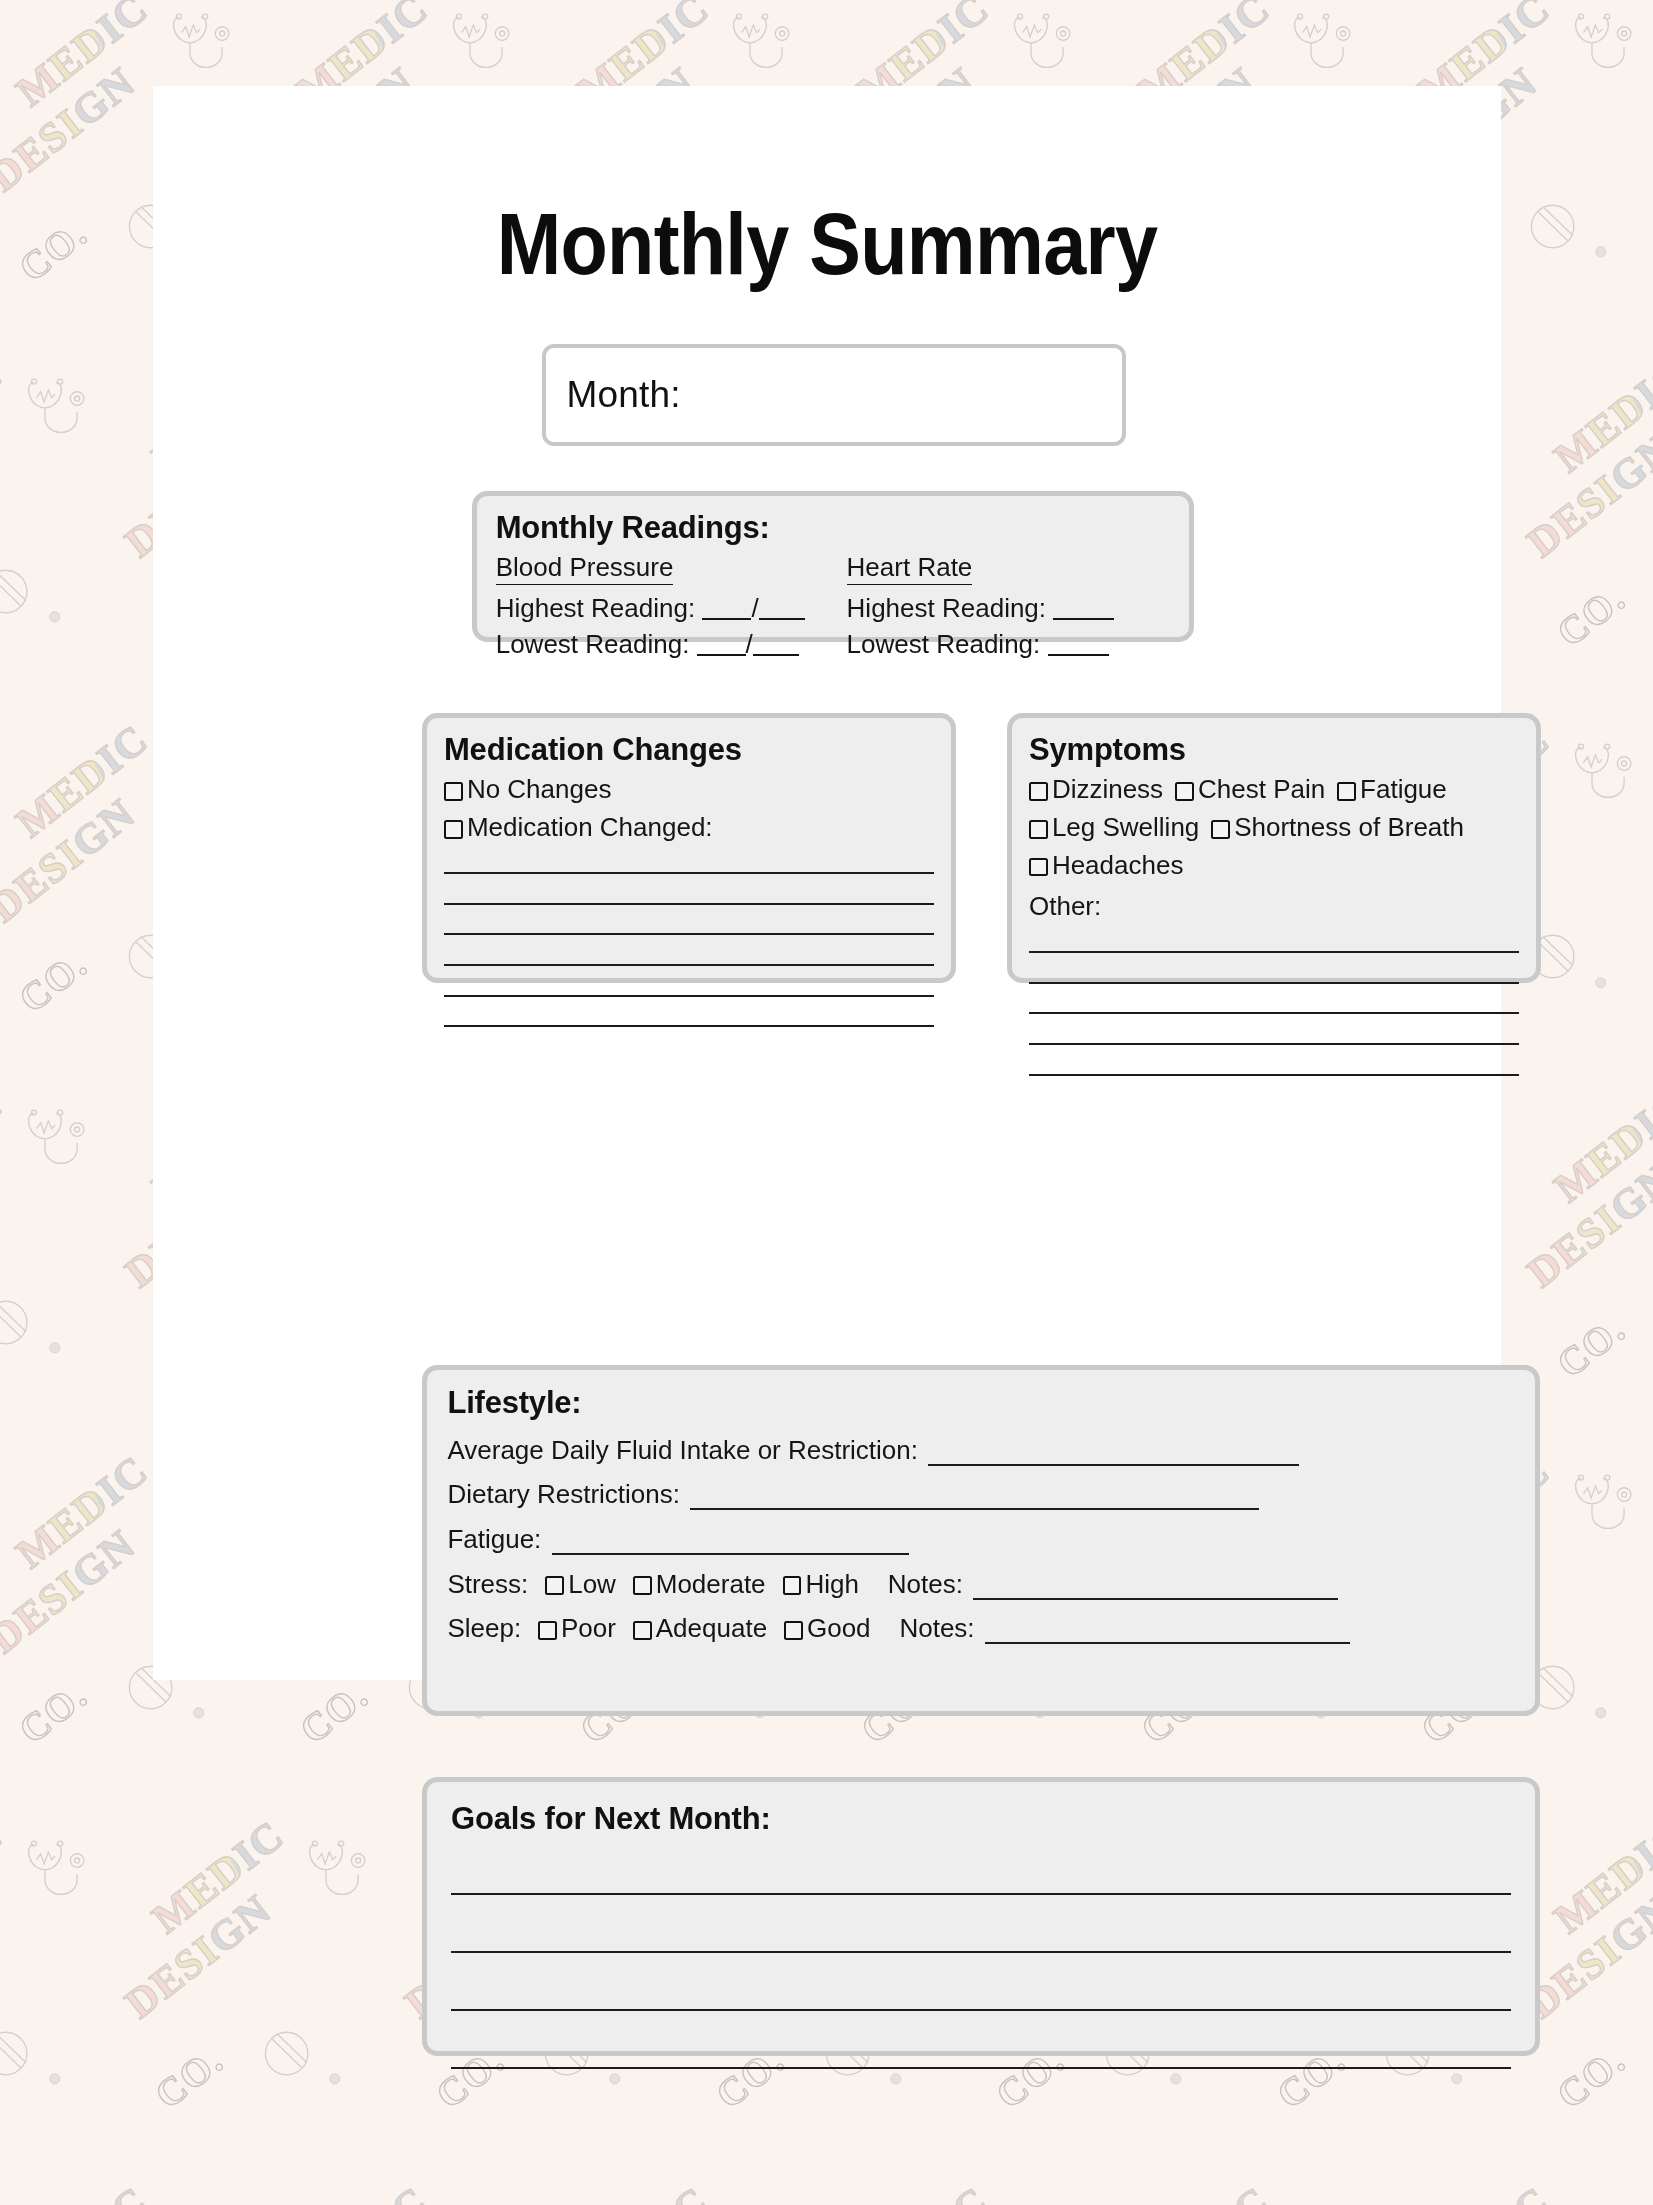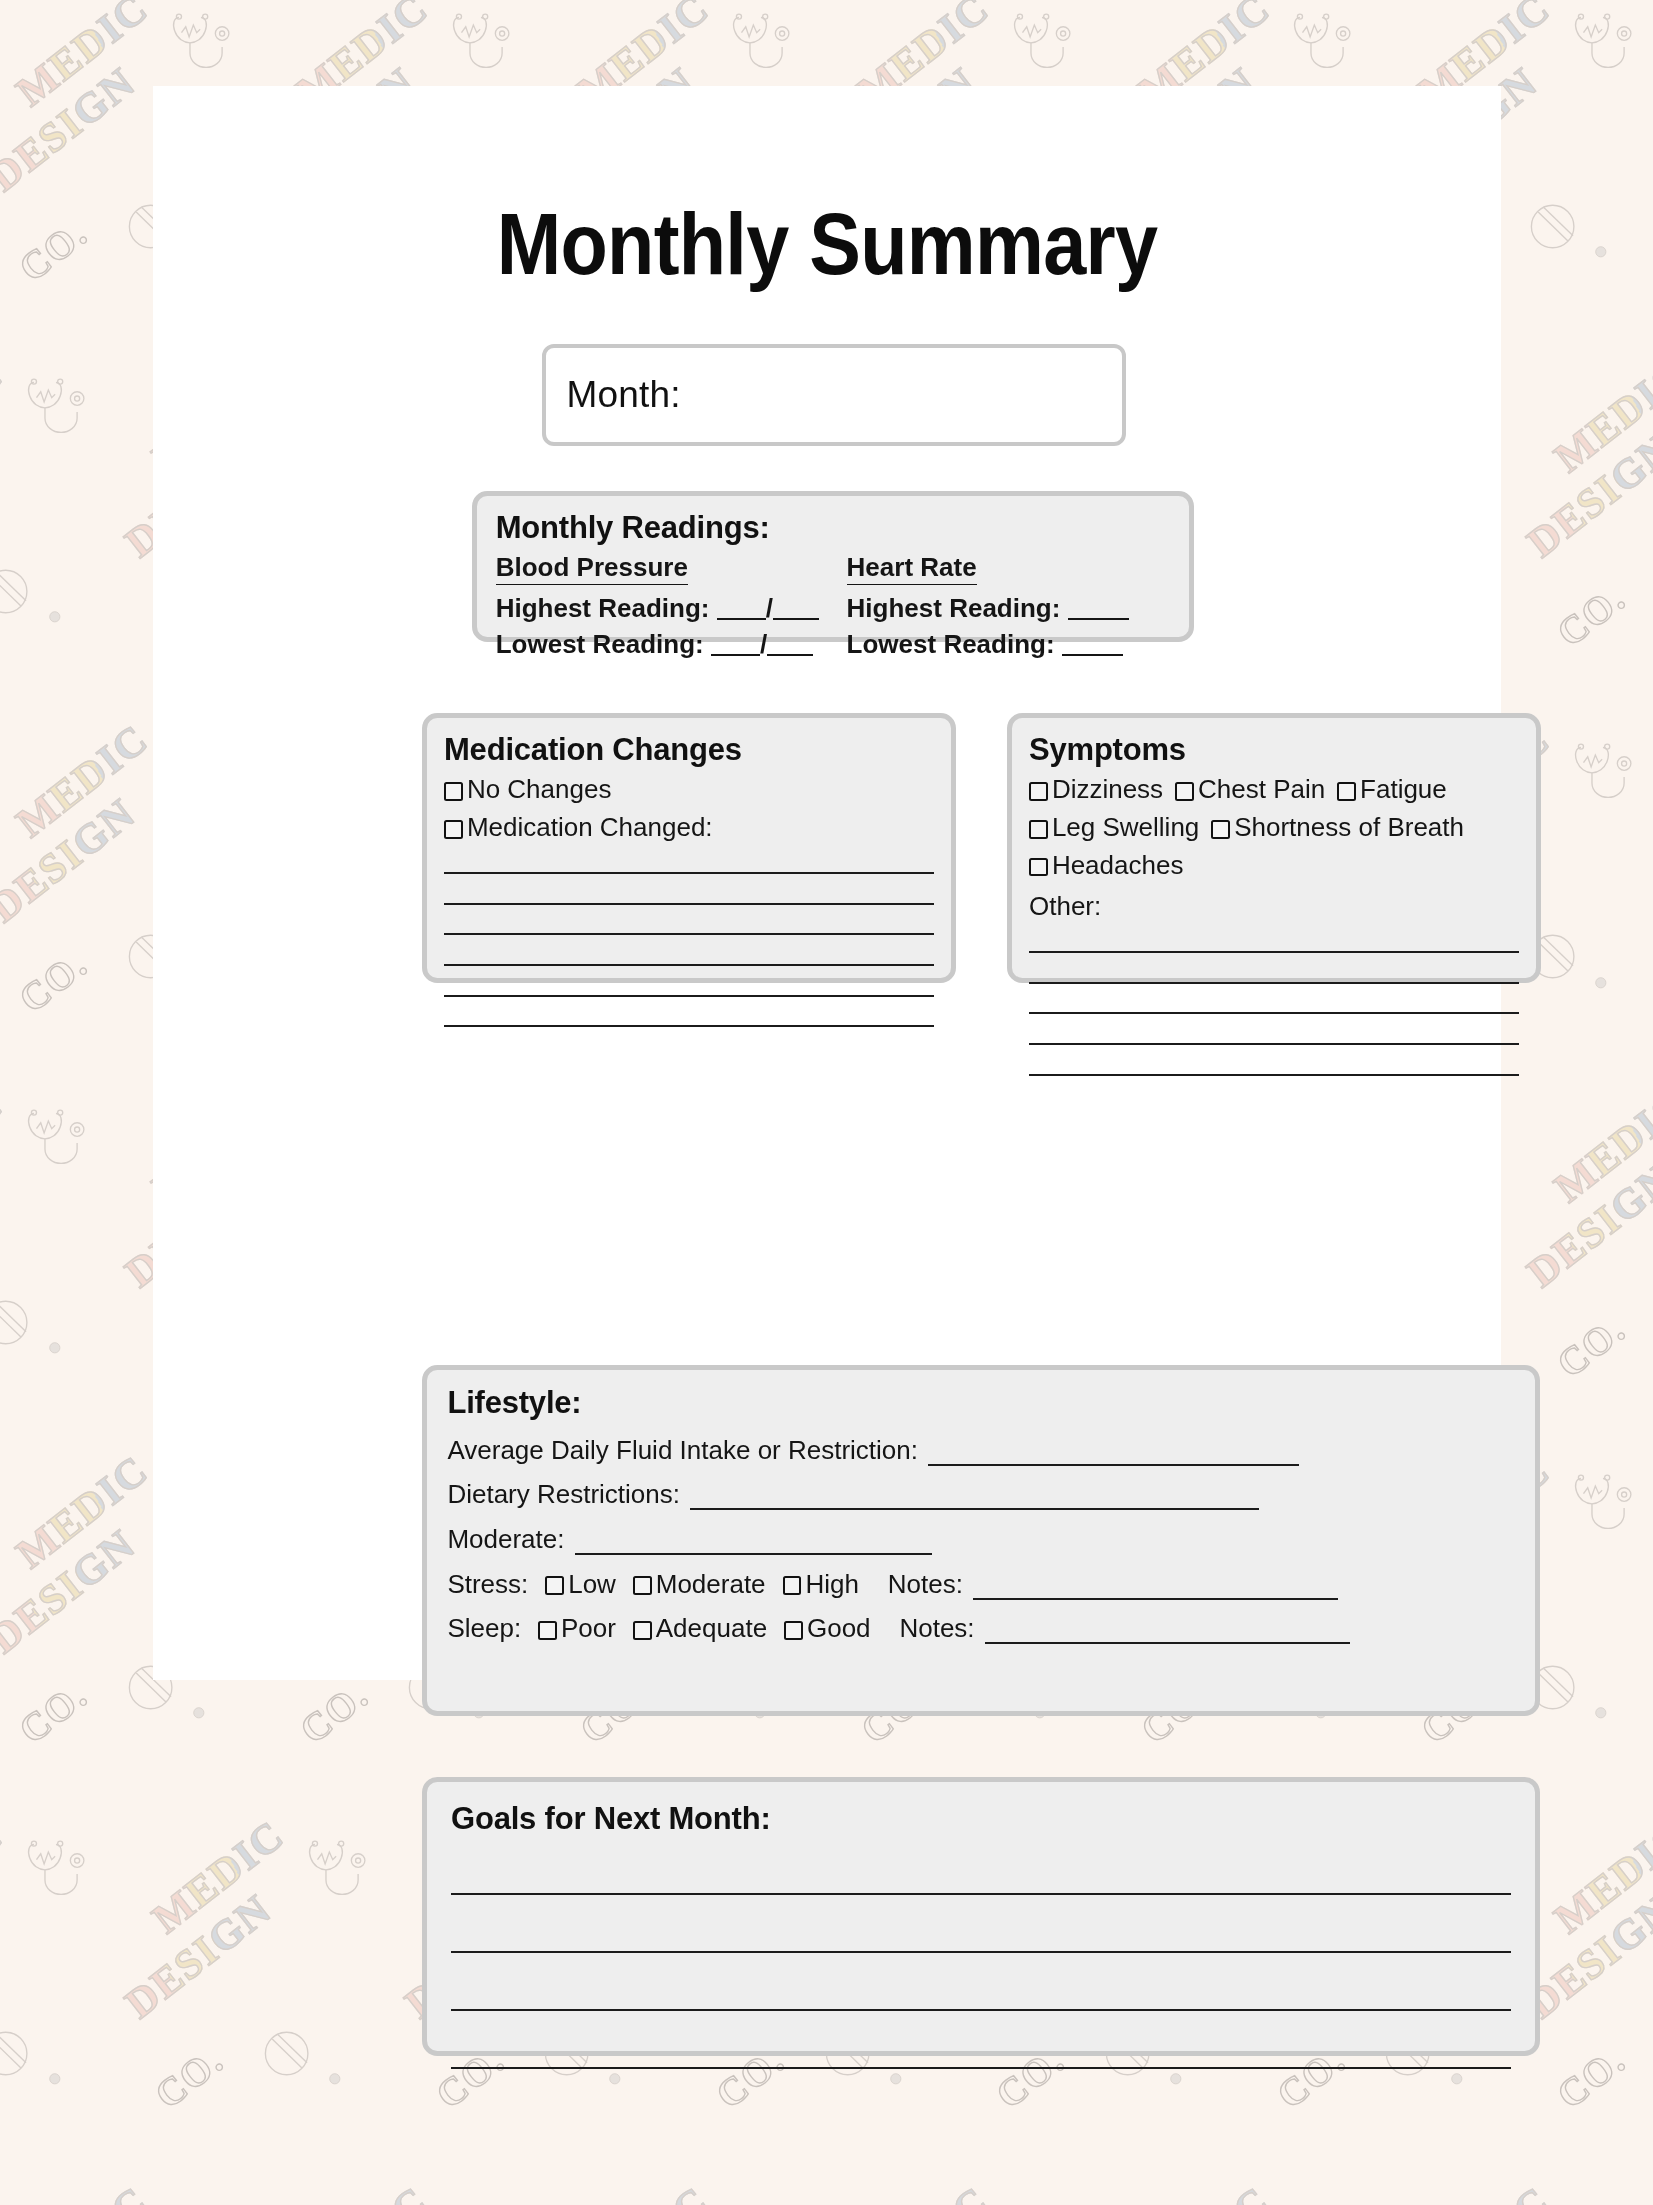--- a/index.html
+++ b/index.html
@@ -92,21 +92,21 @@
     letter-spacing:-0.2px;
   }
 
   
   #monthly-readings {
     left:319px; top:405px;
     width:722px; height:151px;
     padding:13.6px 18.7px 0 18.7px;
   }
   #monthly-readings .cols { display:flex; margin-top:6.8px; }
-  #monthly-readings .col { width:50%;font-weight:bold; }
+  #monthly-readings .col { width:50%; }
   #monthly-readings .col.right { padding-left:13.6px; }
   .sub-head {
     font-size:26px; color:#151515;
     border-bottom:1.7px solid #151515;
     display:inline-block;
     padding-bottom:0.8px;
     margin-bottom:7.6px;
   }
   .read-row { font-size:26px; color:#151515; margin-bottom:5.1px; white-space:nowrap; }
   .blank {
@@ -1202,21 +1202,21 @@
       <span class="lab">Average Daily Fluid Intake or Restriction:</span>
       <span class="ls-line fluid"></span>
     </div>
 
     <div class="ls-row">
       <span class="lab">Dietary Restrictions:</span>
       <span class="ls-line diet"></span>
     </div>
 
     <div class="ls-row">
-      <span class="lab">Moderate:</span>
+      <span class="lab">Fatigue:</span>
       <span class="ls-line exercise"></span>
     </div>
 
     <div class="ls-row">
       <span class="lab">Stress:</span>
       <span class="lab" id="stress-opts" style="margin-left:13.6px"><span class="itm ls-opt"><span class="chk"></span><span>Low</span></span><span class="itm ls-opt"><span class="chk"></span><span>Moderate</span></span><span class="itm ls-opt"><span class="chk"></span><span>High</span></span></span>
       <span class="lab" style="margin-left:15.3px">Notes:</span>
       <span class="ls-line notes"></span>
     </div>
 

